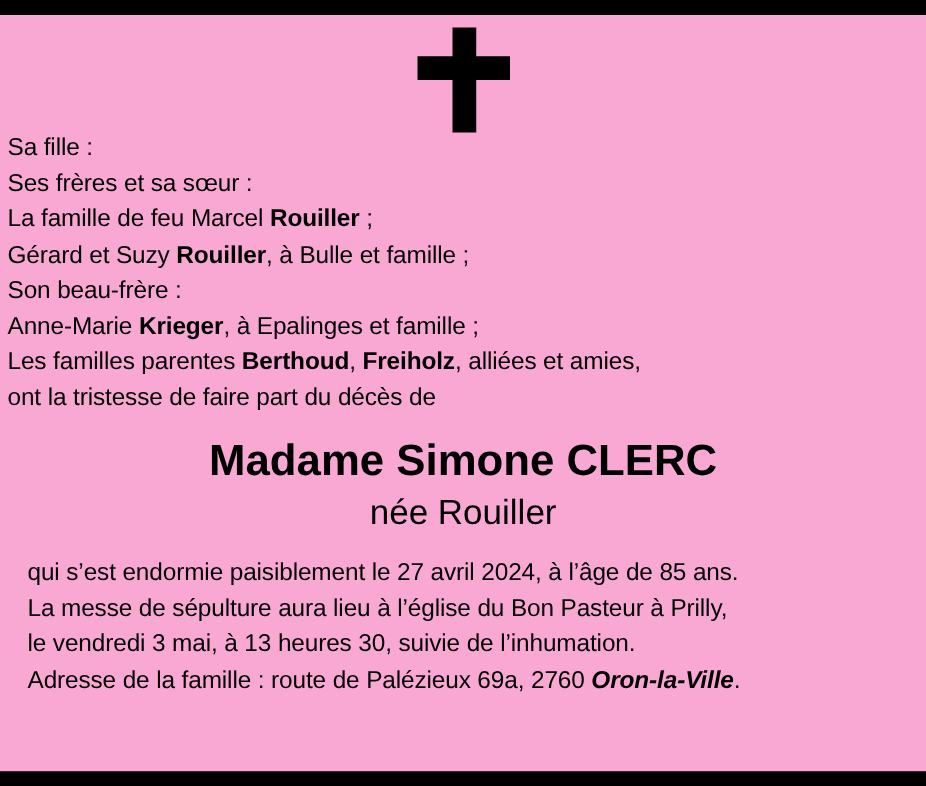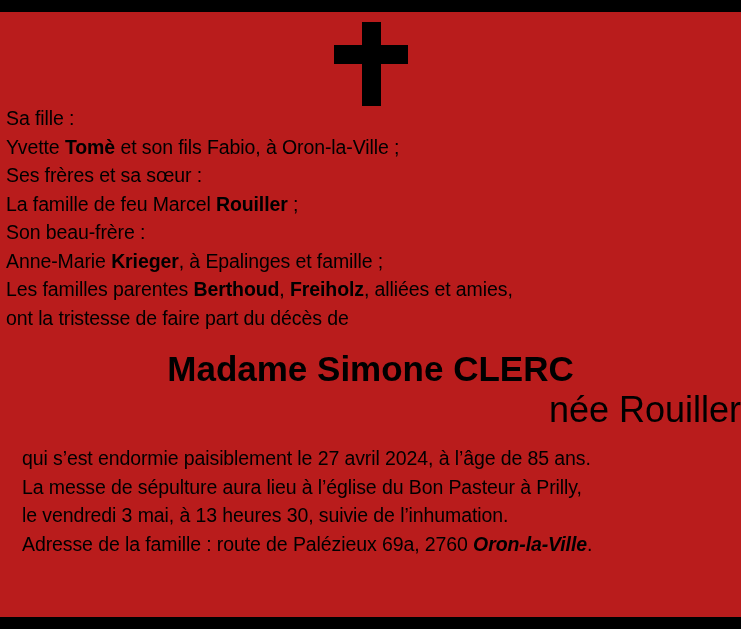--- a/index.html
+++ b/index.html
@@ -8,21 +8,21 @@
     background: #ffffff;
   }
   body {
     font-family: "Liberation Sans", sans-serif;
     color: #000000;
   }
   .page {
     position: relative;
     width: 741px;
     height: 629px;
-    background: #b91c1c;
+    background: #f9a8d4;
     overflow: hidden;
   }
   .top-band {
     position: absolute;
     top: 0;
     left: 0;
     width: 741px;
     height: 12px;
     background: #000000;
   }
@@ -87,25 +87,24 @@
     text-align: center;
     margin-top: 16px;
   }
   .deceased-name {
     font-size: 35px;
     font-weight: bold;
     line-height: 42px;
     letter-spacing: 0px;
   }
   .deceased-maiden {
-    font-size: 36px;
+    font-size: 28px;
     font-weight: normal;
     line-height: 36px;
     margin-top: 2px;
-    text-align: right;
   }
   .details-block {
     padding: 0 22px;
     margin-top: 16px;
   }
   .detail-line {
     font-size: 19.5px;
     line-height: 28.5px;
     white-space: nowrap;
     letter-spacing: -0.1px;
@@ -126,23 +125,23 @@
 
     <div class="cross-wrap">
       <div class="cross">
         <div class="vert"></div>
         <div class="horz"></div>
       </div>
     </div>
 
     <div class="family-block">
         <div class="family-line"><span>Sa fille :</span></div>
-        <div class="family-line"><span>Yvette </span><b>Tomè</b><span> et son fils Fabio, à Oron-la-Ville ;</span></div>
         <div class="family-line"><span>Ses frères et sa sœur :</span></div>
         <div class="family-line"><span>La famille de feu Marcel </span><b>Rouiller</b><span> ;</span></div>
+        <div class="family-line"><span>Gérard et Suzy </span><b>Rouiller</b><span>, à Bulle et famille ;</span></div>
         <div class="family-line"><span>Son beau-frère :</span></div>
         <div class="family-line"><span>Anne-Marie </span><b>Krieger</b><span>, à Epalinges et famille ;</span></div>
         <div class="family-line"><span>Les familles parentes </span><b>Berthoud</b><span>, </span><b>Freiholz</b><span>, alliées et amies,</span></div>
         <div class="family-line"><span>ont la tristesse de faire part du décès de</span></div>
       </div>
 
     <div class="name-block">
       <div class="deceased-name">Madame Simone CLERC</div>
       <div class="deceased-maiden">née Rouiller</div>
     </div>

